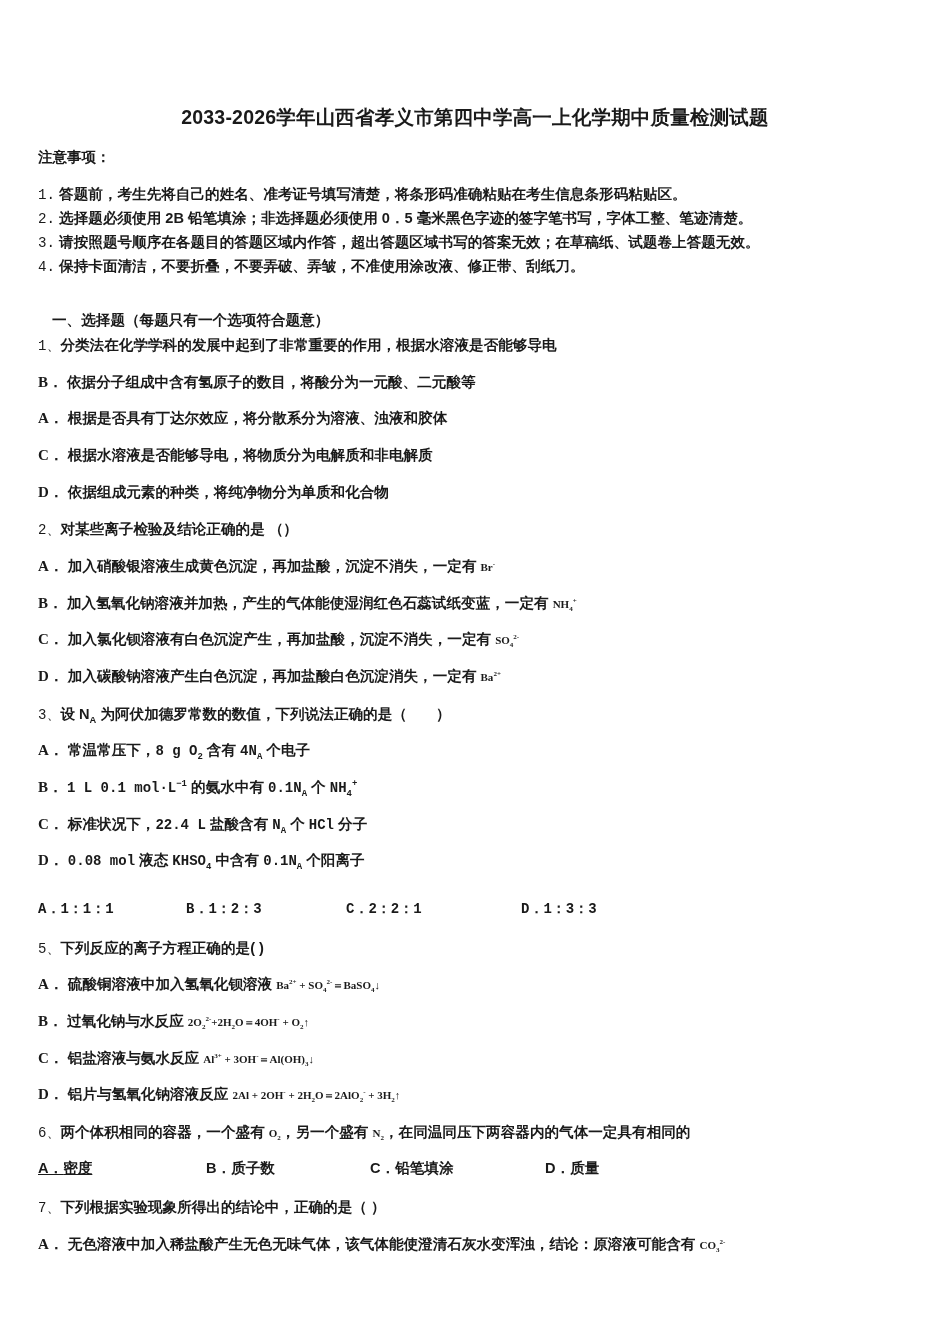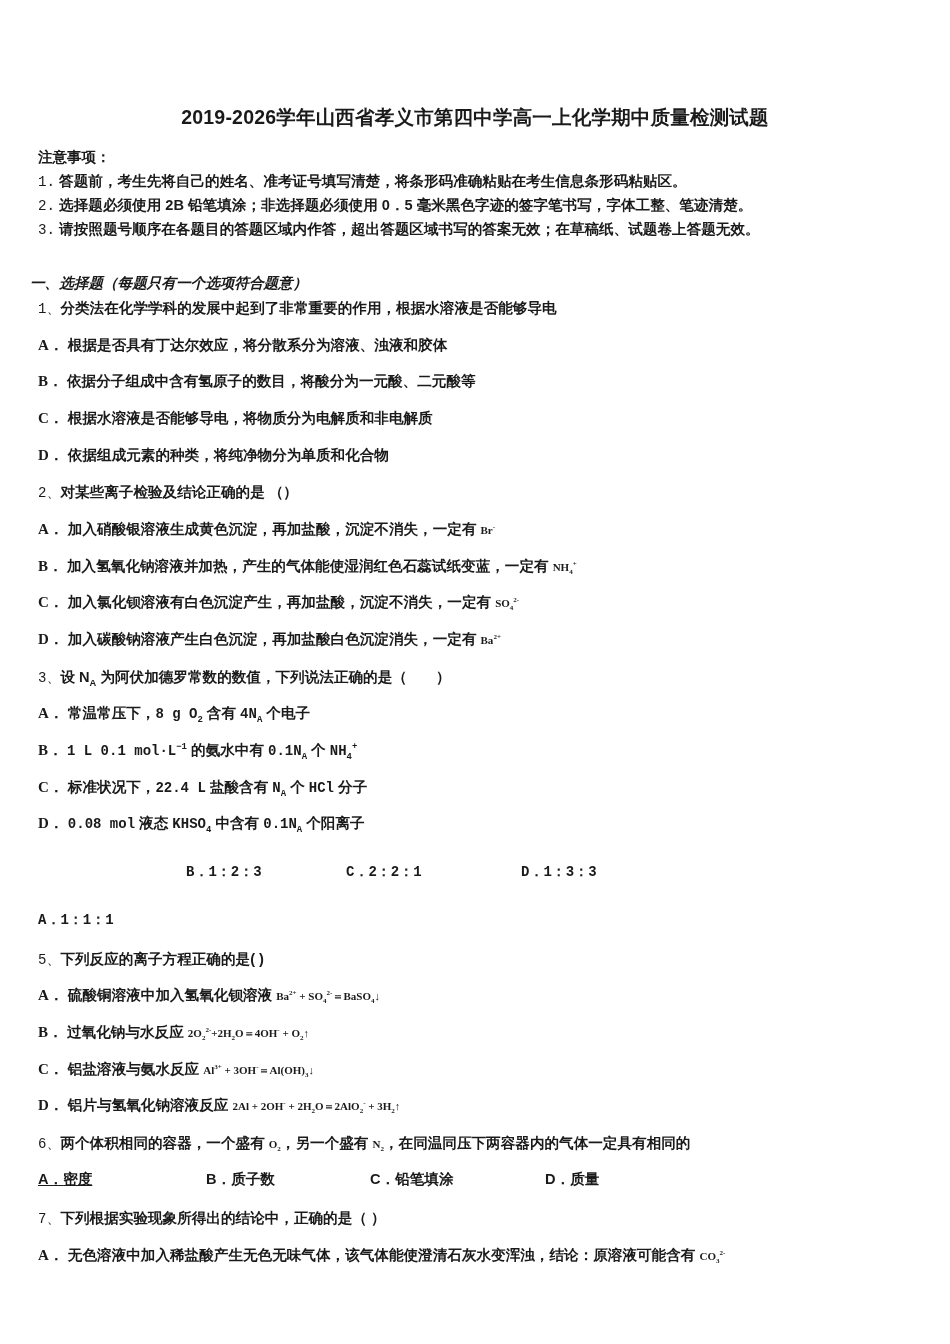--- a/index.html
+++ b/index.html
@@ -34,43 +34,42 @@
   }
   .notice-block {
     margin: 0;
     padding: 16px 0 0 38px;
   }
   .notice-head {
     font-family: "Liberation Sans", "DejaVu Sans", sans-serif;
     font-weight: bold;
     font-size: 14.5px;
     line-height: 1.55;
-    margin: 0 0 1px 0;
+    margin: 0 0 14px 0;
   }
   .notice-line {
     font-family: "Liberation Sans", "DejaVu Sans", sans-serif;
     font-weight: bold;
     font-size: 14.6px;
     line-height: 1.62;
     white-space: nowrap;
     margin: 0;
   }
   .notice-line .num {
     font-family: "Liberation Mono", "DejaVu Sans Mono", monospace;
     font-weight: normal;
     font-size: 14.2px;
   }
   .section-head {
     font-family: "Liberation Sans", "DejaVu Sans", sans-serif;
     font-weight: bold;
     font-size: 14.6px;
     line-height: 1.6;
     margin: 0;
-    padding: 30px 0 0 30px;
-    font-style: italic;
+    padding: 30px 0 0 52px;
   }
   .qwrap {
     padding: 0 0 0 38px;
   }
   .qstem {
     font-family: "Liberation Sans", "DejaVu Sans", sans-serif;
     font-weight: bold;
     font-size: 14.6px;
     line-height: 1.62;
     margin: 0;
@@ -122,49 +121,53 @@
   sup, sub {
     font-size: 0.64em;
     line-height: 0;
   }
 </style>
 </head>
 <body>
 
 <div class="page">
 
-  <h1 class="doc-title">2019-2026学年山西省孝义市第四中学高一上化学期中质量检测试题</h1>
+  <h1 class="doc-title">2033-2026学年山西省孝义市第四中学高一上化学期中质量检测试题</h1>
 
   <div class="notice-block">
     <div class="notice-head">注意事项：</div>
     <div class="notice-line">
       <span class="num">1.</span>
       <span>答题前，考生先将自己的姓名、准考证号填写清楚，将条形码准确粘贴在考生信息条形码粘贴区。</span>
     </div>
     <div class="notice-line">
       <span class="num">2.</span>
       <span>选择题必须使用 2B 铅笔填涂；非选择题必须使用 0．5 毫米黑色字迹的签字笔书写，字体工整、笔迹清楚。</span>
     </div>
     <div class="notice-line">
       <span class="num">3.</span>
       <span>请按照题号顺序在各题目的答题区域内作答，超出答题区域书写的答案无效；在草稿纸、试题卷上答题无效。</span>
     </div>
+    <div class="notice-line">
+      <span class="num">4.</span>
+      <span>保持卡面清洁，不要折叠，不要弄破、弄皱，不准使用涂改液、修正带、刮纸刀。</span>
+    </div>
   </div>
 
   <div class="section-head">一、选择题（每题只有一个选项符合题意）</div>
 
   <div class="qwrap">
     <div class="qstem">
       <span class="qnum">1、</span><span>分类法在化学学科的发展中起到了非常重要的作用，根据水溶液是否能够导电</span>
     </div>
     <div class="opt">
+      <span class="lbl">B．</span><span>依据分子组成中含有氢原子的数目，将酸分为一元酸、二元酸等</span>
+    </div>
+    <div class="opt">
       <span class="lbl">A．</span><span>根据是否具有丁达尔效应，将分散系分为溶液、浊液和胶体</span>
-    </div>
-    <div class="opt">
-      <span class="lbl">B．</span><span>依据分子组成中含有氢原子的数目，将酸分为一元酸、二元酸等</span>
     </div>
     <div class="opt">
       <span class="lbl">C．</span><span>根据水溶液是否能够导电，将物质分为电解质和非电解质</span>
     </div>
     <div class="opt">
       <span class="lbl">D．</span><span>依据组成元素的种类，将纯净物分为单质和化合物</span>
     </div>
   </div>
 
   <div class="qwrap" style="padding-top:12px;">
@@ -198,21 +201,21 @@
     <div class="opt">
       <span class="lbl">C．</span><span>标准状况下，<span class="mono">22.4 L</span> 盐酸含有 <span class="mono">N<sub>A</sub></span> 个 <span class="mono">HCl</span> 分子</span>
     </div>
     <div class="opt">
       <span class="lbl">D．</span><span><span class="mono">0.08 mol</span> 液态 <span class="mono">KHSO<sub>4</sub></span> 中含有 <span class="mono">0.1N<sub>A</sub></span> 个阳离子</span>
     </div>
   </div>
 
   <div class="qwrap" style="padding-top:14px;">
     <div class="optrow" style="padding-top:10px;">
-      <span style="width:148px;margin-top:48px;">
+      <span style="width:148px;">
         <span class="lbl mono">A．</span><span class="mono">1：1：1</span>
       </span>
       <span style="width:160px;">
         <span class="lbl mono">B．</span><span class="mono">1：2：3</span>
       </span>
       <span style="width:175px;">
         <span class="lbl mono">C．</span><span class="mono">2：2：1</span>
       </span>
       <span>
         <span class="lbl mono">D．</span><span class="mono">1：3：3</span>

